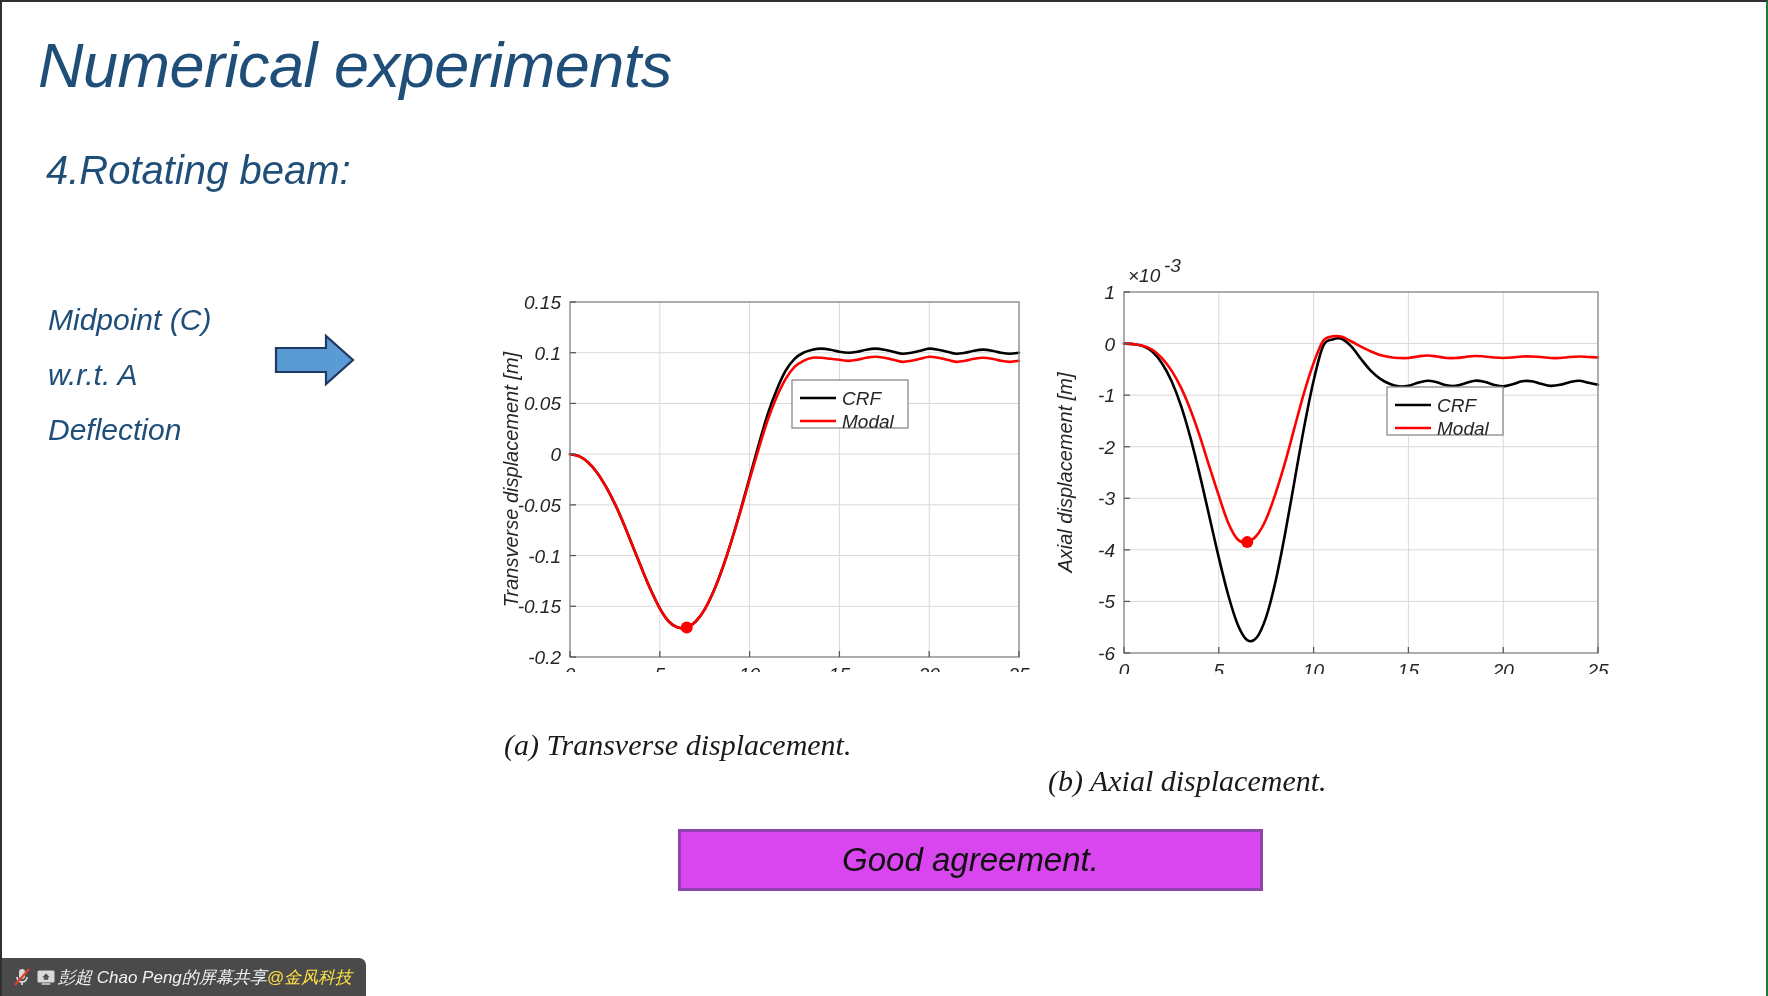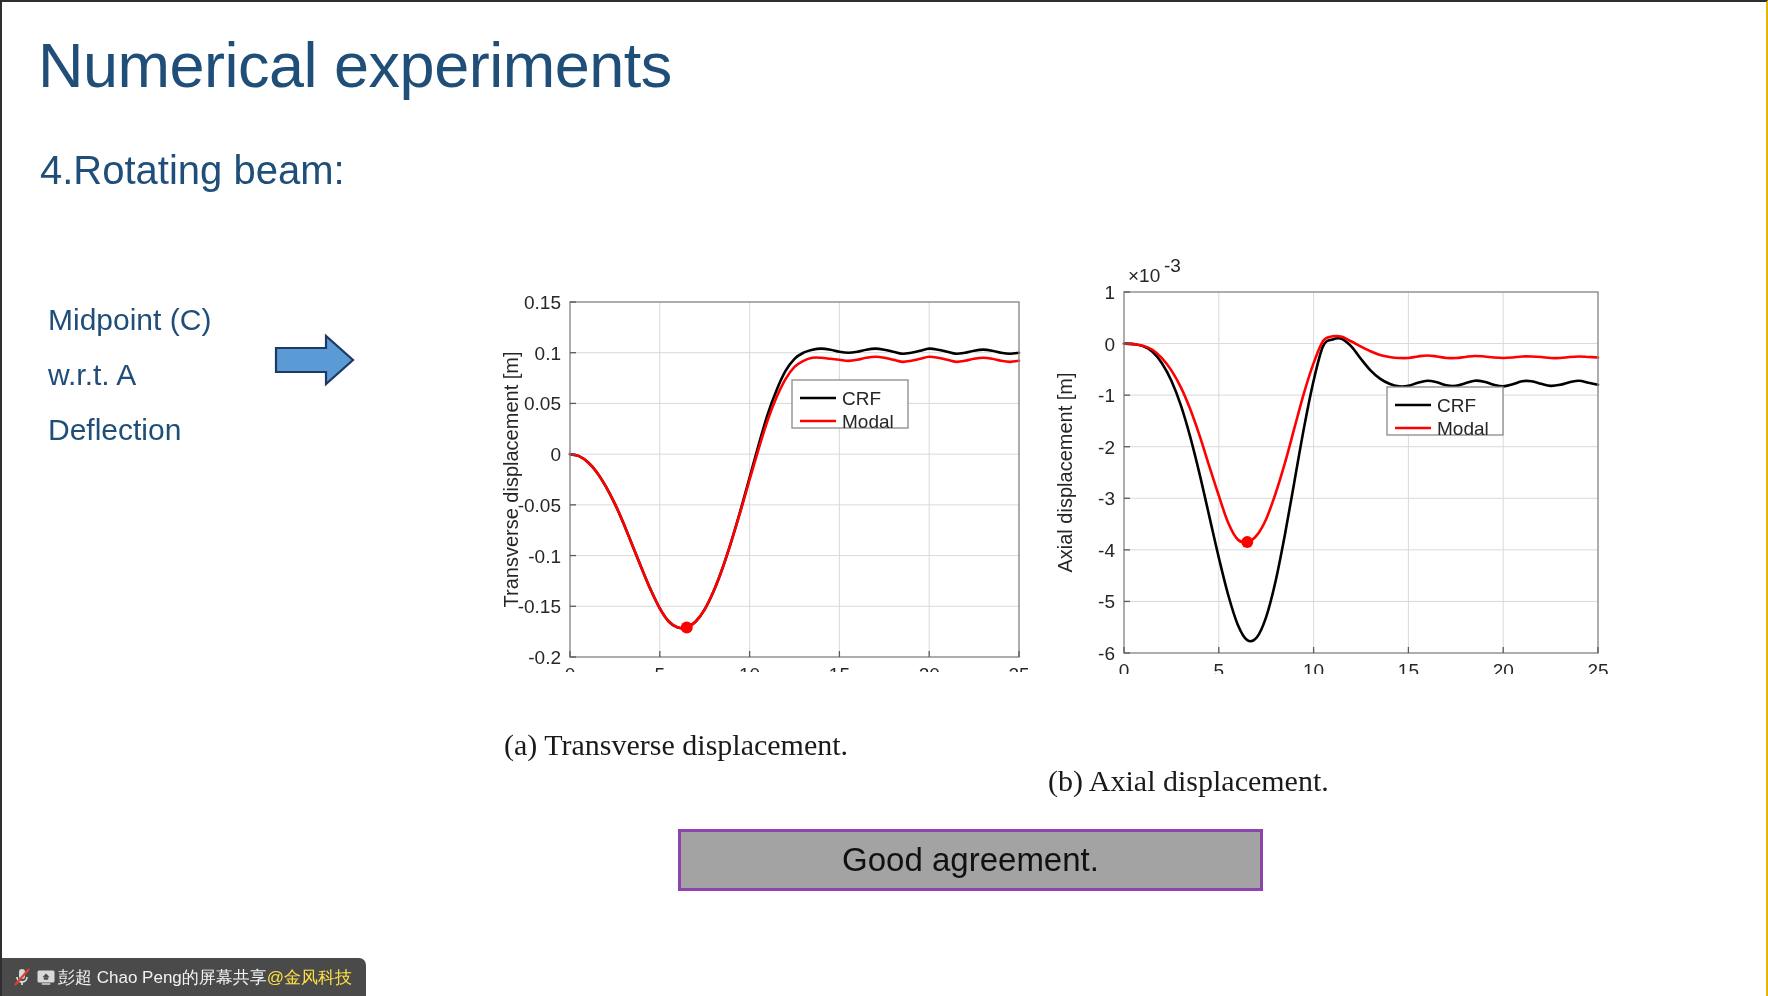--- a/index.html
+++ b/index.html
@@ -18,39 +18,40 @@
   }
   
   #slide {
     position: absolute;
     left: 0; top: 0;
     width: 1768px;
     height: 996px;
     background: #ffffff;
     border-left: 2px solid #2f2f2f;
     border-top: 2px solid #2f2f2f;
-    border-right: 2px solid #eab308;
+    border-right: 2px solid #15803d;
     box-sizing: border-box;
+    font-style: italic;
   }
 
   
   #slide-title {
     position: absolute;
     left: 36px;
     top: 30px;
     font-size: 63px;
     line-height: 1.05;
     color: #1f4e79;
     font-weight: 400;
     letter-spacing: -0.5px;
     white-space: nowrap;
   }
   #section-heading {
     position: absolute;
-    left: 38px;
+    left: 44px;
     top: 146px;
     font-size: 40px;
     color: #1f4e79;
     font-weight: 400;
     white-space: nowrap;
   }
 
   
   #left-notes {
     position: absolute;
@@ -93,21 +94,21 @@
   #caption-a { left: 502px; top: 726px; }
   #caption-b { left: 1046px; top: 726px; margin-top: 36px; }
 
   
   #conclusion-box {
     position: absolute;
     left: 676px;
     top: 827px;
     width: 585px;
     height: 62px;
-    background: #a3a3a3;
+    background: #d946ef;
     border: 3px solid #8e44ad;
     box-sizing: border-box;
     display: flex;
     align-items: center;
     justify-content: center;
   }
   #conclusion-text {
     font-size: 33px;
     color: #111111;
     white-space: nowrap;

